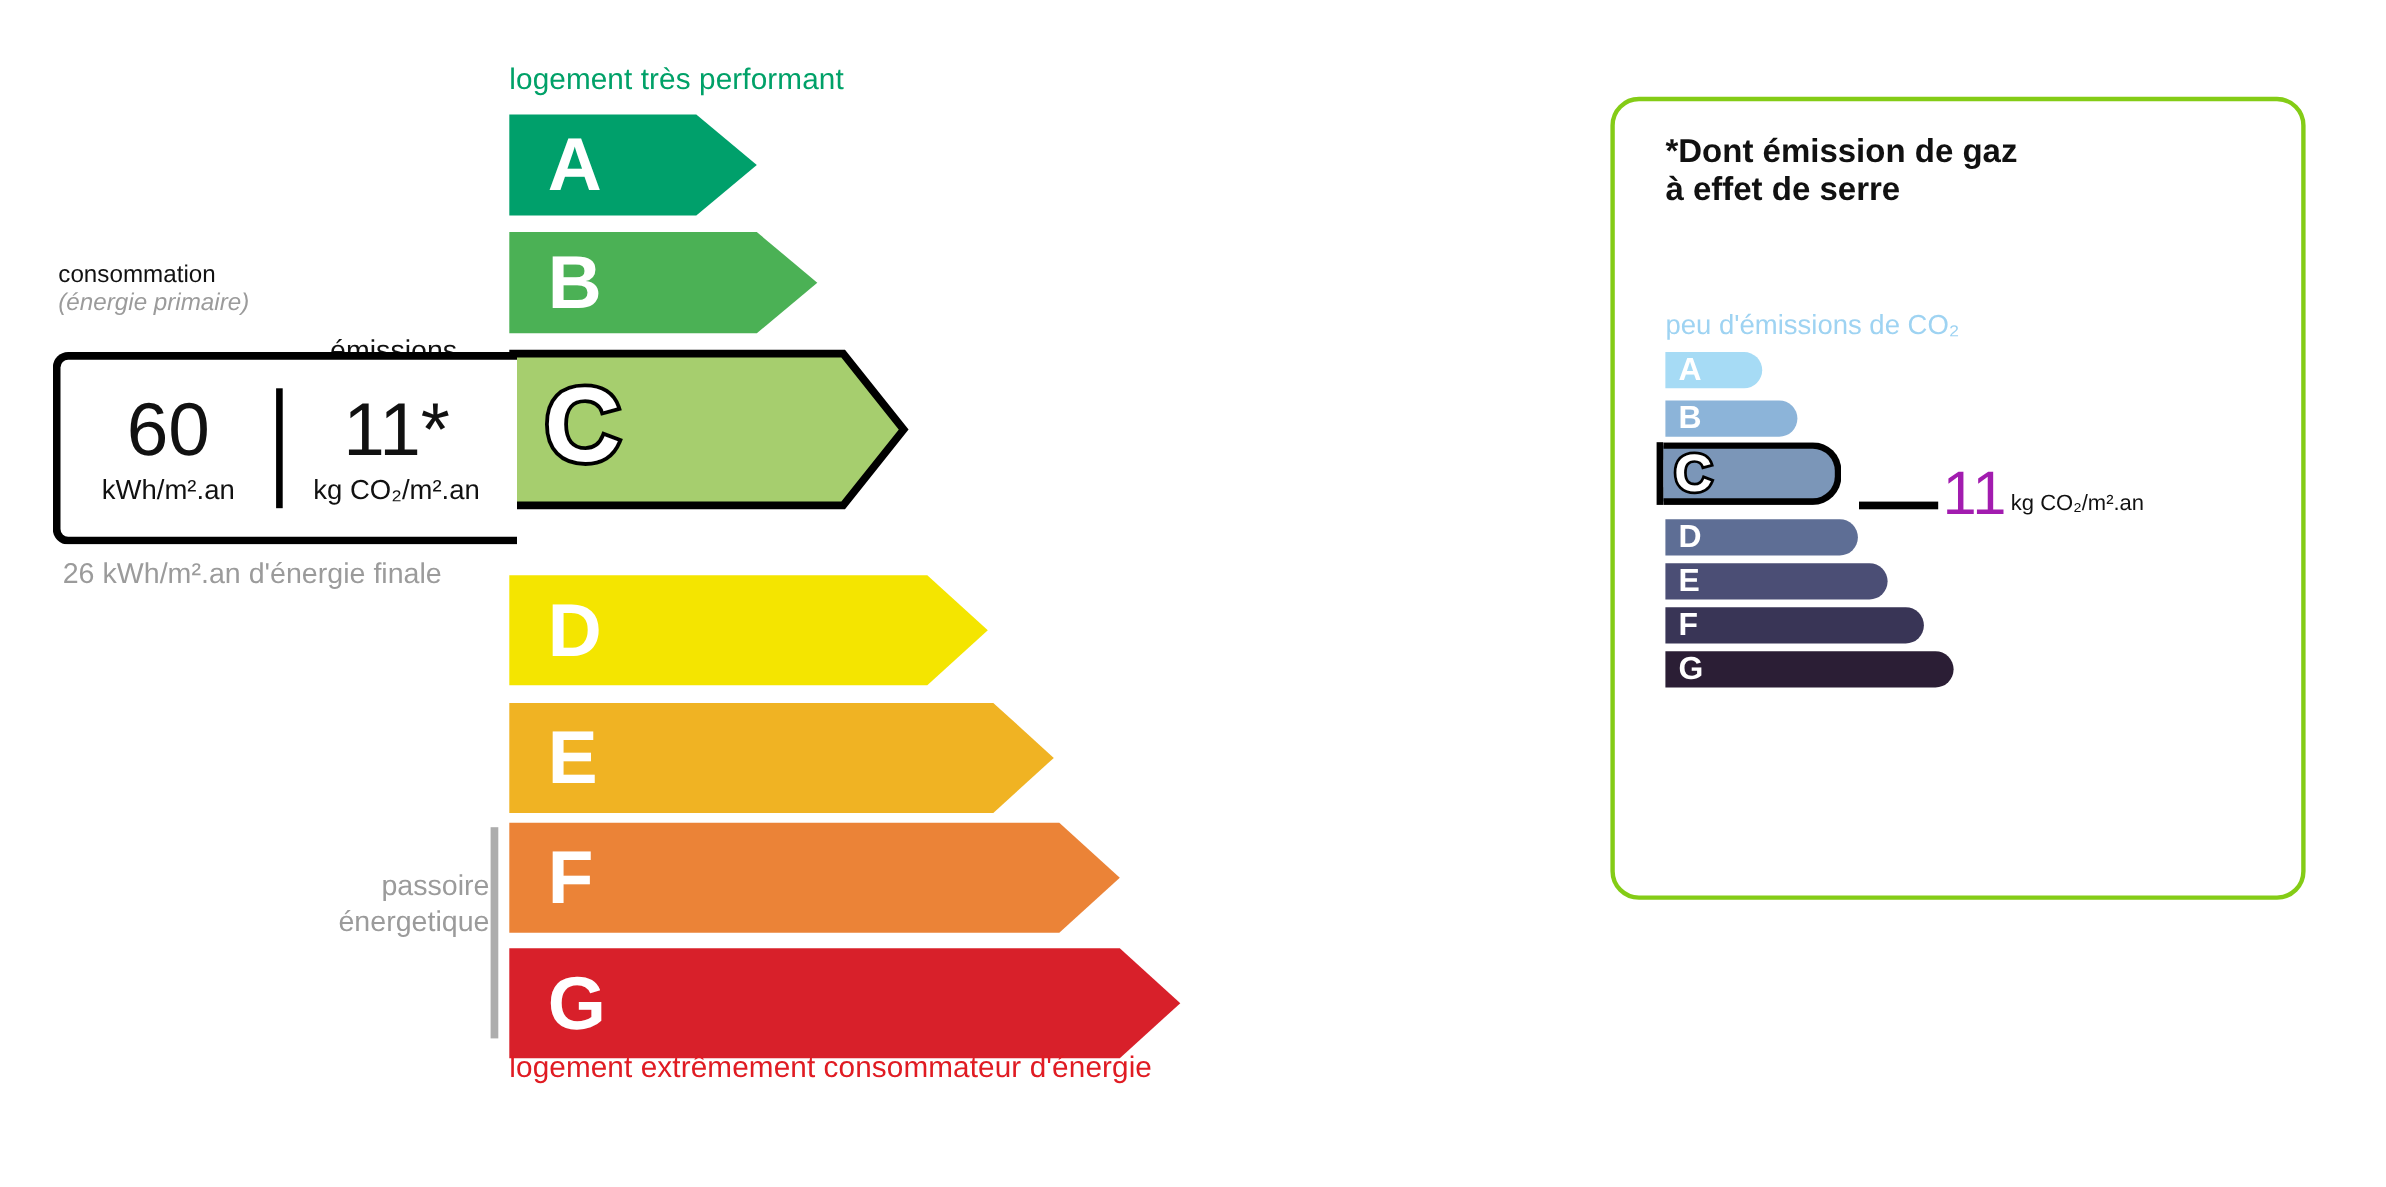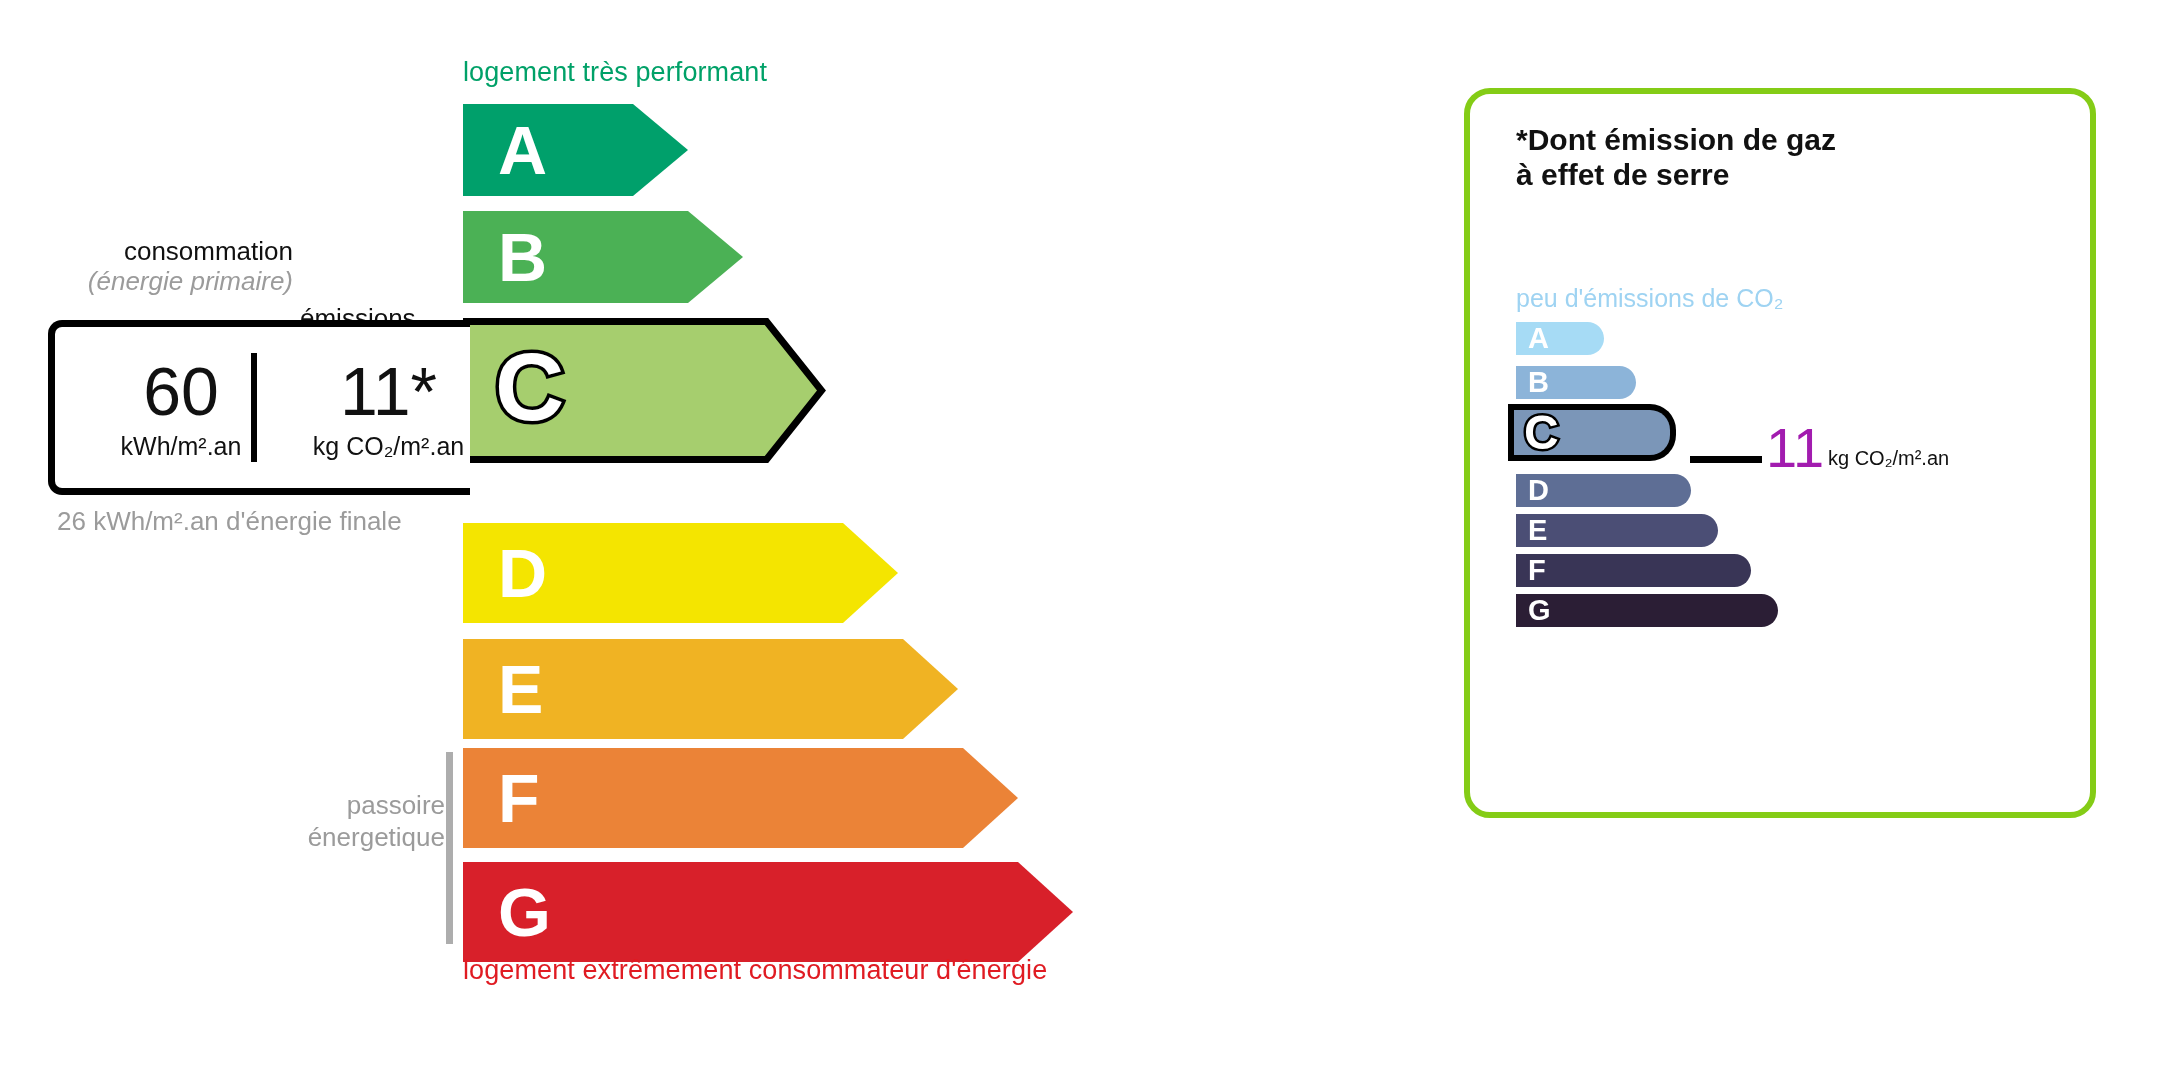--- a/index.html
+++ b/index.html
@@ -59,34 +59,33 @@
     border-radius:14px 0 0 14px;
     background:#fff;
     box-sizing:border-box;
     display:flex;
     z-index:6;
   }
   .vb-cell{
     flex:1;display:flex;flex-direction:column;
     align-items:center;justify-content:center;
     position:relative;
-    padding-left:28px;
   }
   .vb-cell.left{flex:0 0 196px;}
   .vb-cell.right{flex:1;}
   .vb-divider{
     position:absolute;left:196px;top:26px;bottom:26px;
     width:6px;background:#000;
   }
   .vb-number{font-size:68px;line-height:1;color:#111;font-weight:400;}
   .vb-unit{font-size:25px;line-height:1;color:#111;margin-top:9px;}
 
   .lbl-consommation{
     position:absolute;left:53px;top:236px;width:240px;
-    text-align:right;font-size:26px;color:#111;line-height:1.16;
+    text-align:left;font-size:22px;color:#111;line-height:1.16;
   }
   .lbl-consommation .sub{color:#9b9b9b;display:block;font-style:italic;}
   .lbl-emissions{
     position:absolute;left:300px;top:264px;
     font-size:26px;color:#111;margin-top:39px;
   }
   .lbl-final{
     position:absolute;left:57px;top:505px;
     font-size:26px;color:#9b9b9b;line-height:1.25;
   }
@@ -99,21 +98,21 @@
   }
   #passoire-bar{
     position:absolute;left:446px;top:752px;
     width:7px;height:192px;background:#adadad;
   }
 
   
   #co2-panel{
     position:absolute;left:1464px;top:88px;
     width:632px;height:730px;
-    border:6px solid #84cc16;
+    border:4px solid #84cc16;
     border-radius:26px;
     background:#fff;
     box-sizing:border-box;
   }
   #co2-title{
     position:absolute;left:46px;top:28px;
     font-size:30px;font-weight:bold;color:#111;line-height:1.18;
     white-space:pre-line;
   }
   #co2-top-caption{

